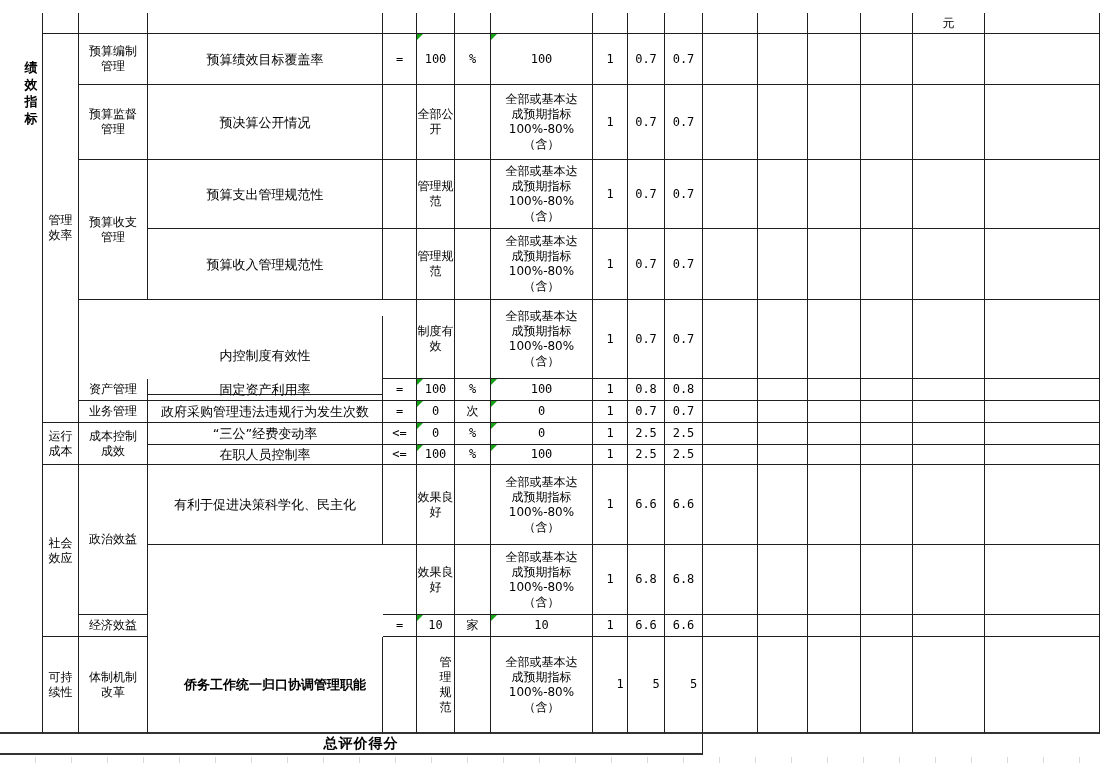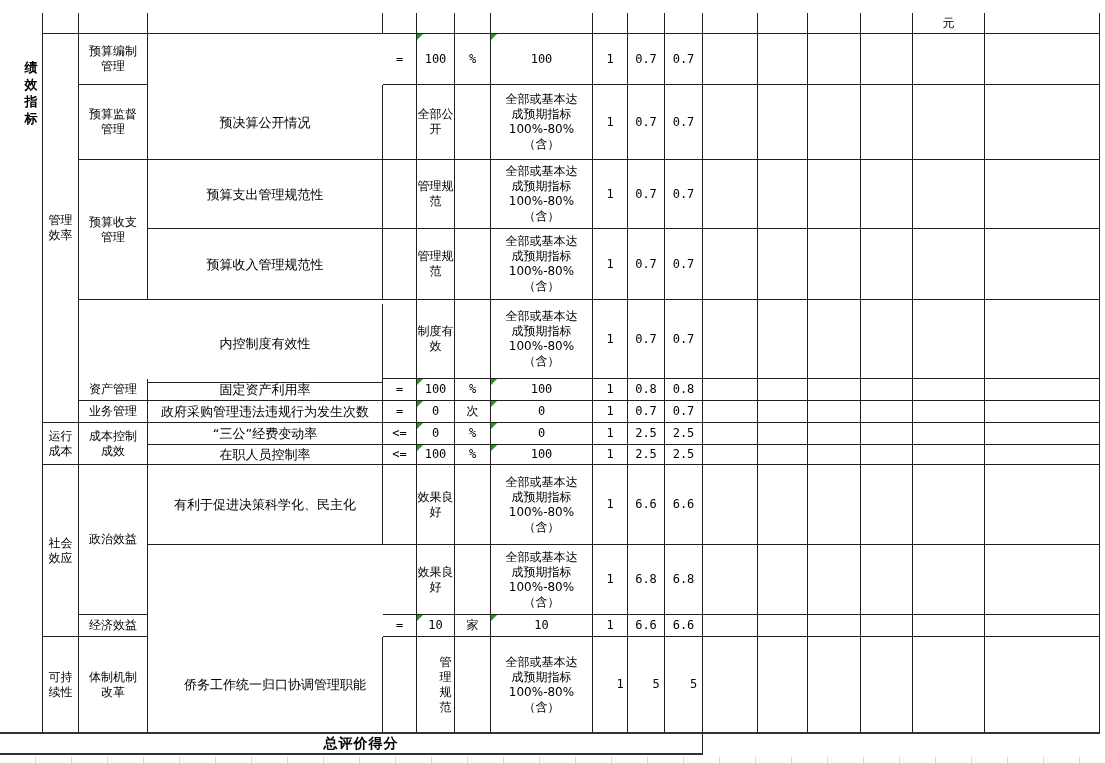--- a/index.html
+++ b/index.html
@@ -34,30 +34,31 @@
     <div class="cell l2" style="left: 79px; top: 34px; width: 69px; height: 51px;">预算编制管理</div>
     <div class="cell l1 bb2" style="left: 43px; top: 637px; width: 36px; height: 97px;">可持续性</div>
     <div class="cell l2" style="left: 79px; top: 85px; width: 69px; height: 75px;">预算监督管理</div>
     <div class="cell l2" style="left: 79px; top: 160px; width: 69px; height: 140px;">预算收支管理</div>
     <div class="cell l2" style="left: 79px; top: 379px; width: 69px; height: 22px;">资产管理</div>
     <div class="cell l2" style="left: 79px; top: 401px; width: 69px; height: 22px;">业务管理</div>
     <div class="cell l2" style="left: 79px; top: 423px; width: 69px; height: 42px;">成本控制成效</div>
     <div class="cell l2" style="left: 79px; top: 465px; width: 69px; height: 150px;">政治效益</div>
     <div class="cell l2" style="left: 79px; top: 615px; width: 69px; height: 22px;">经济效益</div>
     <div class="cell l2 bb2" style="left: 79px; top: 637px; width: 69px; height: 97px;">体制机制改革</div>
+    <div class="cell iname" style="left: 148px; top: 34px; width: 235px; height: 51px;">预算绩效目标覆盖率</div>
     <div class="cell iname" style="left: 148px; top: 85px; width: 235px; height: 75px;">预决算公开情况</div>
     <div class="cell iname" style="left: 148px; top: 160px; width: 235px; height: 69px;">预算支出管理规范性</div>
     <div class="cell iname" style="left: 148px; top: 229px; width: 235px; height: 71px;">预算收入管理规范性</div>
-    <div class="cell iname" style="left: 148px; top: 304px; width: 235px; height: 79px;">内控制度有效性</div>
+    <div class="cell iname" style="left: 148px; top: 316px; width: 235px; height: 79px;">内控制度有效性</div>
     <div class="cell iname" style="left: 148px; top: 379px; width: 235px; height: 22px;">固定资产利用率</div>
     <div class="cell iname" style="left: 148px; top: 401px; width: 235px; height: 22px;">政府采购管理违法违规行为发生次数</div>
     <div class="cell iname" style="left: 148px; top: 423px; width: 235px; height: 22px;">“三公”经费变动率</div>
     <div class="cell iname" style="left: 148px; top: 445px; width: 235px; height: 20px;">在职人员控制率</div>
     <div class="cell iname" style="left: 148px; top: 465px; width: 235px; height: 80px;">有利于促进决策科学化、民主化</div>
-    <div class="cell iname bb2" style="left: 148px; top: 637px; width: 235px; height: 97px;">侨务工作统一归口协调管理职能</div>
+    <div class="cell iname bb2" style="left: 148px; top: 637px; width: 235px; height: 97px; font-weight: bold;">侨务工作统一归口协调管理职能</div>
     <div class="cell num" style="left: 383px; top: 34px; width: 34px; height: 51px;">=</div>
     <div class="cell num" style="left: 383px; top: 379px; width: 34px; height: 22px;">=</div>
     <div class="cell num" style="left: 383px; top: 401px; width: 34px; height: 22px;">=</div>
     <div class="cell num" style="left: 383px; top: 423px; width: 34px; height: 22px;">&lt;=</div>
     <div class="cell num" style="left: 383px; top: 445px; width: 34px; height: 20px;">&lt;=</div>
     <div class="cell num" style="left: 383px; top: 615px; width: 34px; height: 22px;">=</div>
     <div class="cell num" style="left: 417px; top: 34px; width: 38px; height: 51px;">
       <span class="tri"></span>
       <span>100</span>
     </div>

